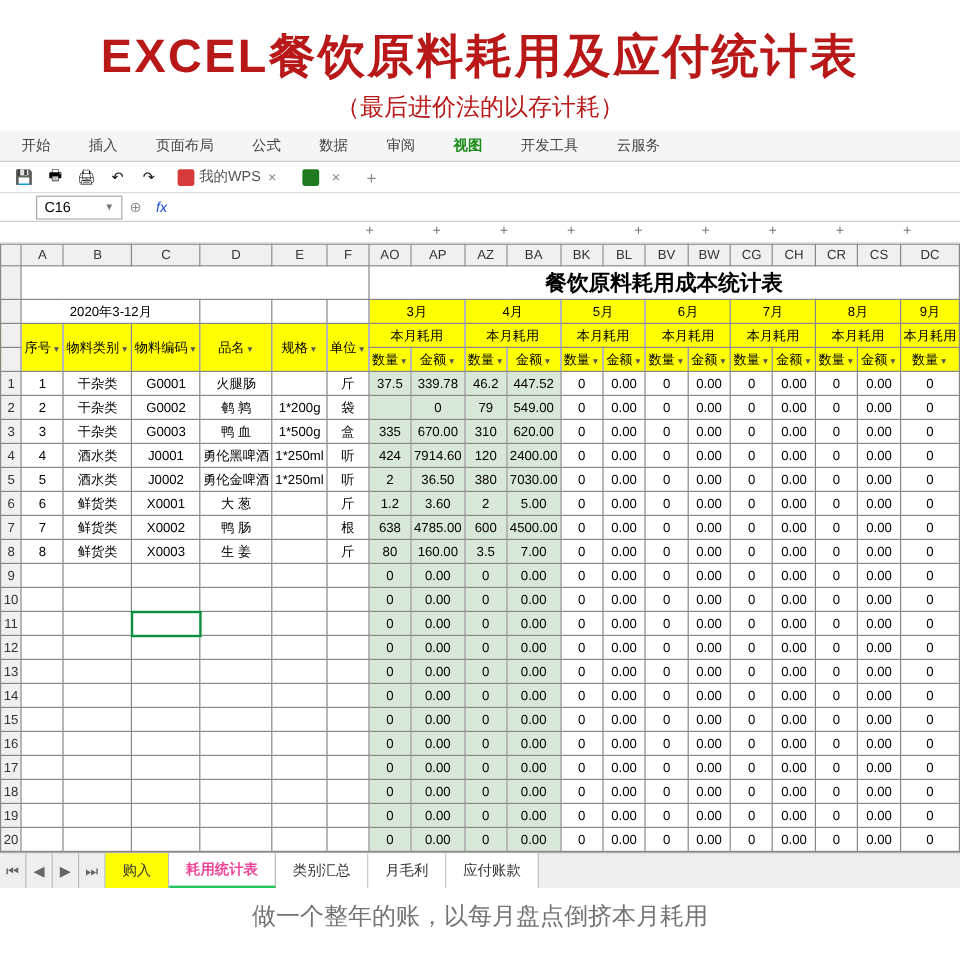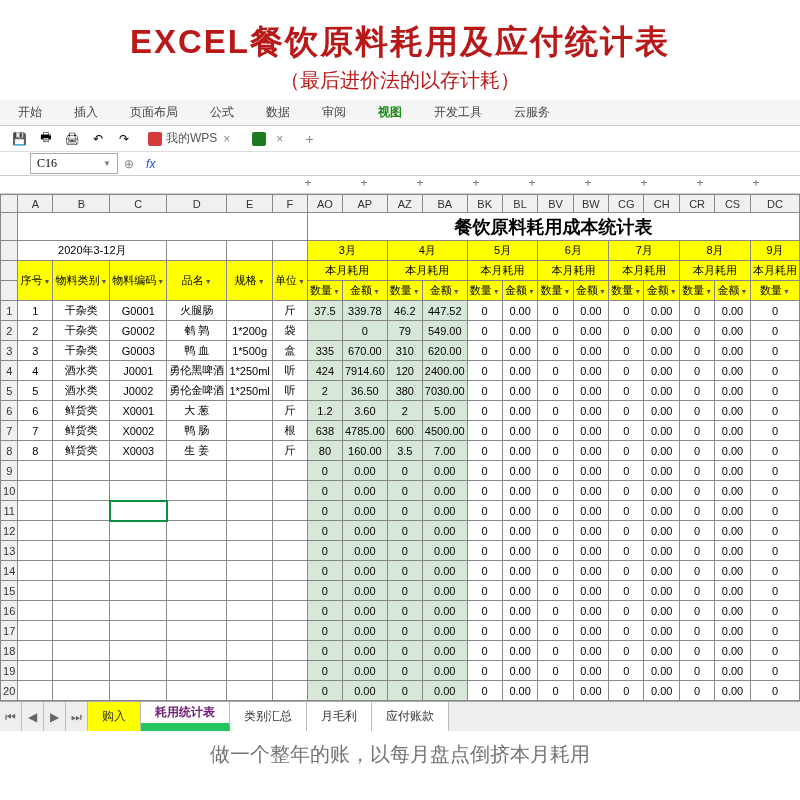--- a/index.html
+++ b/index.html
@@ -1,48 +1,48 @@
 <!DOCTYPE html>
 <html><head>
   <meta charset="utf-8">
   <style>
     * { margin: 0; padding: 0; box-sizing: border-box; }
     body { font-family: "Microsoft YaHei", Arial, sans-serif; background: #fff; width: 800px; height: 800px; overflow: hidden; }
-    .page-title { color: #b91818; font-size: 33px; font-weight: bold; text-align: center; margin: 20px 0 2px; letter-spacing: 2px; }
+    .page-title { color: #b91818; font-size: 39px; font-weight: bold; text-align: center; margin: 20px 0 2px; letter-spacing: 2px; }
     .page-subtitle { color: #b91818; font-size: 20px; text-align: center; margin-bottom: 6px; }
     .ribbon { display: flex; background: #f5f5f5; border-bottom: 1px solid #ccc; height: 26px; align-items: center; font-size: 12px; color: #444; padding-left: 18px; gap: 32px; }
     .ribbon div { cursor: default; }
     .ribbon .active { color: #1a8c1a; font-weight: bold; }
     .toolbar { display: flex; align-items: center; height: 26px; background: #fff; border-bottom: 1px solid #ddd; padding-left: 12px; gap: 10px; font-size: 12px; }
     .toolbar .ico { width: 16px; height: 16px; display: flex; align-items: center; justify-content: center; }
     .wps-logo { width:14px;height:14px;background:#d63b3b;border-radius:2px;display:inline-block;margin-right:4px;vertical-align:middle; }
     .xls-logo { width:14px;height:14px;background:#1f7a1f;border-radius:2px;display:inline-block;margin-right:4px;vertical-align:middle; }
     .tab-file { display:flex;align-items:center;padding:0 6px;color:#555; }
     .tab-x { margin-left:6px;color:#888; }
     .plus { color:#888;font-size:14px;margin-left:6px; }
     .formula-bar { display:flex;align-items:center;height:24px;border-bottom:1px solid #ccc;font-size:12px; }
-    .name-box { width:88px;border:1px solid #aaa;margin:2px 6px 2px 30px;padding:2px 6px;display:flex;justify-content:space-between;align-items:center;background:#fff;font-family:Liberation Serif, serif; }
+    .name-box { width:72px;border:1px solid #aaa;margin:2px 6px 2px 30px;padding:2px 6px;display:flex;justify-content:space-between;align-items:center;background:#fff; }
     .fx { color:#1d4ed8;font-style:italic;margin:0 6px 0 12px; }
     .plus-row { display:flex;justify-content:flex-start;height:18px;border-bottom:1px solid #ccc; }
     .plus-row span { width:56px;text-align:center;color:#777;font-size:12px; }
     .sheet { overflow:hidden; }
     table { border-collapse:collapse;font-size:11px;table-layout:fixed; }
     td,th { border:1px solid #888;text-align:center;height:20px;padding:0 2px;white-space:nowrap;overflow:hidden; }
     .col-hdr { background:#f0f0f0;color:#333;font-weight:normal;height:18px; }
     .row-hdr { background:#f0f0f0;color:#333;width:20px; }
     .title-cell { font-size:18px;font-weight:bold;height:28px;margin-top:48px; }
     .yellow { background:#ffff00; }
     .green-sel { background:#d8e8d8; }
     .sel-cell { border:2px solid #0b8f3e !important; }
     .filter::after { content:"▼";font-size:7px;color:#555;margin-left:1px; }
     .bottom-bar { display:flex;align-items:center;height:30px;border-top:1px solid #aaa;background:#eee;font-size:12px; }
     .scroll-btn { width:22px;text-align:center;color:#666;border-right:1px solid #bbb;height:100%;display:flex;align-items:center;justify-content:center; }
     .sheet-tab { padding:0 14px;height:100%;display:flex;align-items:center;border-right:1px solid #bbb;background:#fff;color:#333;text-align:center; }
     .sheet-tab.active { background:#ffff00; }
-    .sheet-tab.current { background:#fff;color:#701a75;font-weight:bold;border-bottom:8px solid #22c55e; }
+    .sheet-tab.current { background:#fff;color:#ec4899;font-weight:bold;border-bottom:2px solid #22c55e; }
     .footer-note { color:#737373;font-size:20px;text-align:center;margin-top:10px; }
     .c-n{width:20px}.c-a{width:26px}.c-b{width:46px}.c-c{width:50px}.c-d{width:54px}.c-e{width:50px}.c-f{width:26px}.c-m{width:36px}.c-amt{width:46px}
   </style>
 </head>
 <body>
 
 <div class="page-title">EXCEL餐饮原料耗用及应付统计表</div>
 <div class="page-subtitle">（最后进价法的以存计耗）</div>
 
 <div class="ribbon">

